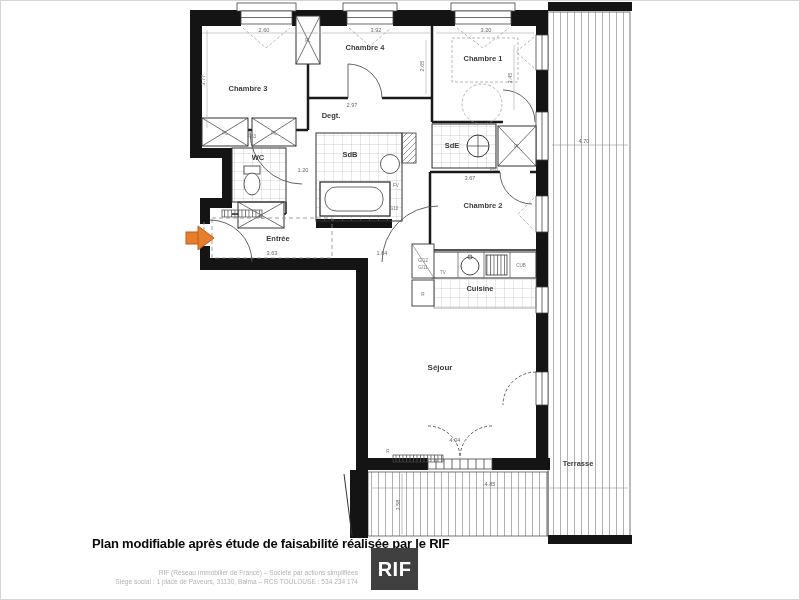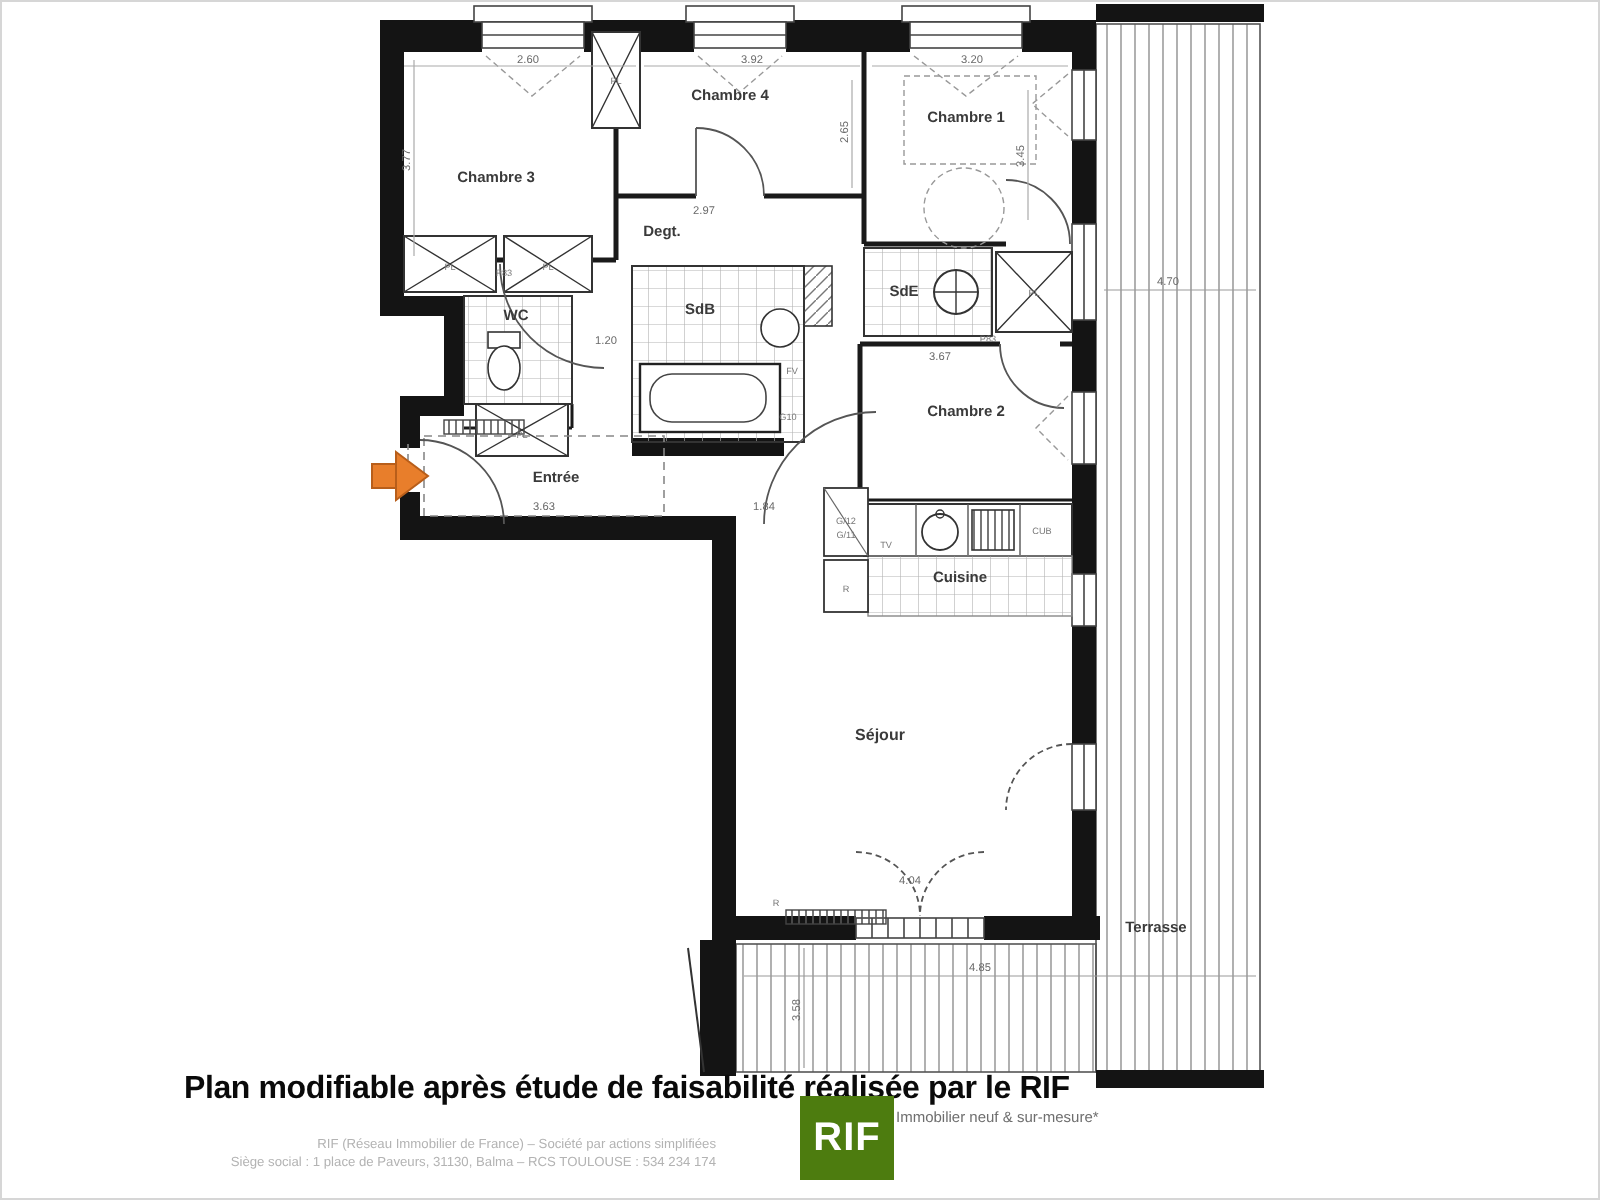--- a/index.html
+++ b/index.html
@@ -9,28 +9,28 @@
   }
   .frame{position:absolute;inset:0;border:1px solid #d6d6d6;pointer-events:none;}
   svg{position:absolute;left:0;top:0;}
   svg text{font-family:"Liberation Sans",sans-serif;fill:#3c3c3c;}
   .room-label{font-size:7.5px;font-weight:bold;fill:#3a3a3a;}
   .big-label{font-size:8px;font-weight:bold;fill:#3a3a3a;}
   .dim{font-size:5.6px;fill:#6a6a6a;}
   .tiny{font-size:4.6px;fill:#777;}
   .footer-headline{
     position:absolute;left:92px;top:536px;white-space:nowrap;
-    font-size:16px;font-weight:bold;color:#0a0a0a;letter-spacing:-0.2px;
+    font-size:13px;font-weight:bold;color:#0a0a0a;letter-spacing:-0.2px;
   }
   .footer-legal{
     position:absolute;right:442px;top:568px;text-align:right;white-space:nowrap;
     font-size:6.6px;color:#b3b3b3;line-height:9.2px;
   }
   .rif-logo{
-    position:absolute;left:400px;top:548px;width:47px;height:42px;background:#4d7c0f;
+    position:absolute;left:371px;top:548px;width:47px;height:42px;background:#404040;
     color:#fff;display:flex;align-items:center;justify-content:center;
     font-size:20px;font-weight:bold;letter-spacing:0.5px;
   }
   .footer-services{
     position:absolute;left:448px;top:554px;white-space:nowrap;
     font-size:7.5px;color:#6e6e6e;line-height:9.6px;
   }
 </style>
 </head>
 <body>
@@ -269,16 +269,15 @@
   </g>
 </svg>
 
 <div class="footer-headline">Plan modifiable après étude de faisabilité réalisée par le RIF</div>
 <div class="footer-legal">
   <div>RIF (Réseau Immobilier de France) – Société par actions simplifiées</div>
   <div>Siège social : 1 place de Paveurs, 31130, Balma – RCS TOULOUSE : 534 234 174</div>
 </div>
 <div class="rif-logo">RIF</div>
 <div class="footer-services">
-  <div>Immobilier neuf &amp; sur-mesure*</div>
 </div>
 
 <div class="frame"></div>
 
 </body></html>

